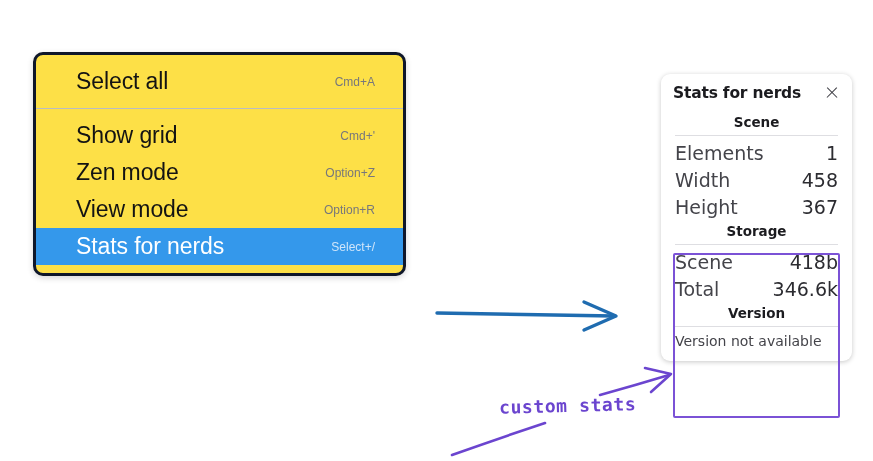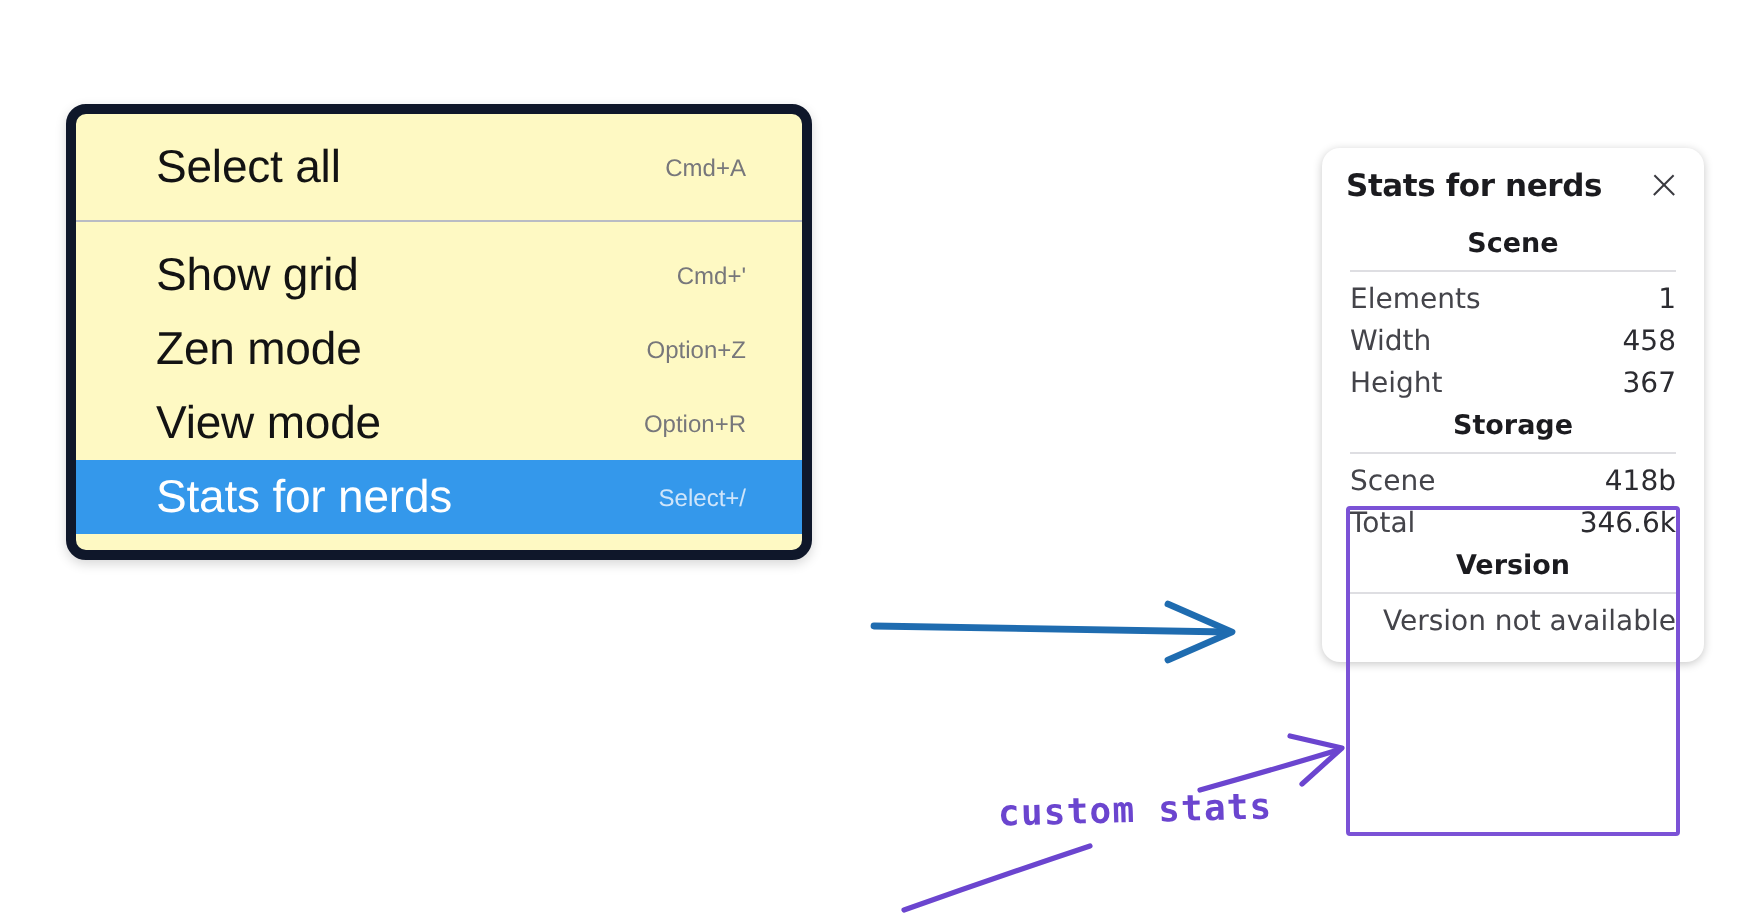--- a/index.html
+++ b/index.html
@@ -14,22 +14,22 @@
     position: relative;
     overflow: hidden;
   }
 
   
   #context-menu {
     position: absolute;
     left: 33px;
     top: 52px;
     width: 373px;
-    background: #fef9c3;
-    border: 5px solid #0f172a;
+    background: #fde047;
+    border: 3px solid #0f172a;
     border-radius: 10px;
     box-shadow: 0 2px 6px rgba(0,0,0,0.16);
     overflow: hidden;
     box-sizing: border-box;
   }
   .menu-section {
     padding: 8px 0;
   }
   .menu-divider {
     height: 1px;
@@ -115,31 +115,30 @@
   }
   .hr {
     height: 1px;
     background: #dedee2;
     margin: 0 2px 3px 2px;
   }
   .stat-row {
     display: flex;
     justify-content: space-between;
     align-items: baseline;
-    font-size: 14px;
+    font-size: 19px;
     color: #44444a;
     padding: 2.5px 2px;
   }
   .stat-row .v { color: #2c2c31; }
   .stats-footnote {
     font-size: 14px;
     color: #44444a;
     padding: 3px 2px 0 2px;
     white-space: nowrap;
-    text-align: right;
   }
 
   
   #custom-stats-highlight {
     position: absolute;
     left: 673px;
     top: 253px;
     width: 167px;
     height: 165px;
     border: 2.5px solid #7b52d6;

